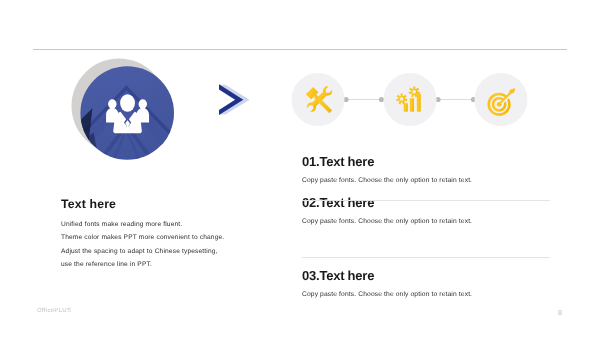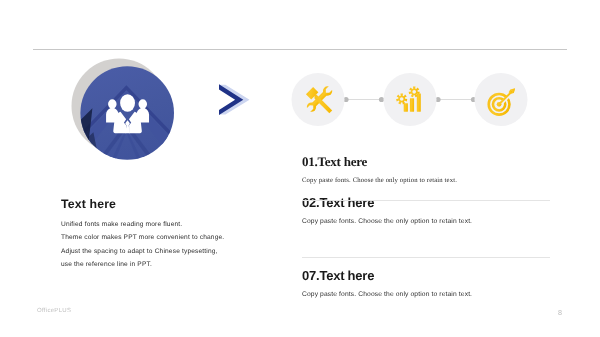--- a/index.html
+++ b/index.html
@@ -180,30 +180,30 @@
 
   <div class="left-title">Text here</div>
   <div class="left-body">
       <div>Unified fonts make reading more fluent.</div>
       <div>Theme color makes PPT more convenient to change.</div>
       <div>Adjust the spacing to adapt to Chinese typesetting,</div>
       <div>use the reference line in PPT.</div>
     </div>
 
   <div id="right-items">
-      <div class="ritem" style="top: 155px; font-family: Liberation Serif, serif;">
+      <div class="ritem" style="top: 155px;">
         <div class="num"><span>01.</span><span>Text here</span></div>
         <div class="desc">Copy paste fonts. Choose the only option to retain text.</div>
       </div>
       <div class="ritem" style="top: 196px;">
         <div class="num"><span>02.</span><span>Text here</span></div>
         <div class="desc">Copy paste fonts. Choose the only option to retain text.</div>
       </div>
       <div class="ritem" style="top: 269px;">
-        <div class="num"><span>07.</span><span>Text here</span></div>
+        <div class="num"><span>03.</span><span>Text here</span></div>
         <div class="desc">Copy paste fonts. Choose the only option to retain text.</div>
       </div>
       <div class="rrule" style="top: 200px;"></div>
       <div class="rrule" style="top: 257px;"></div>
     </div>
 
   <div class="footer-left">OfficePLUS</div>
   <div class="footer-right">8</div>
 </div>
 

